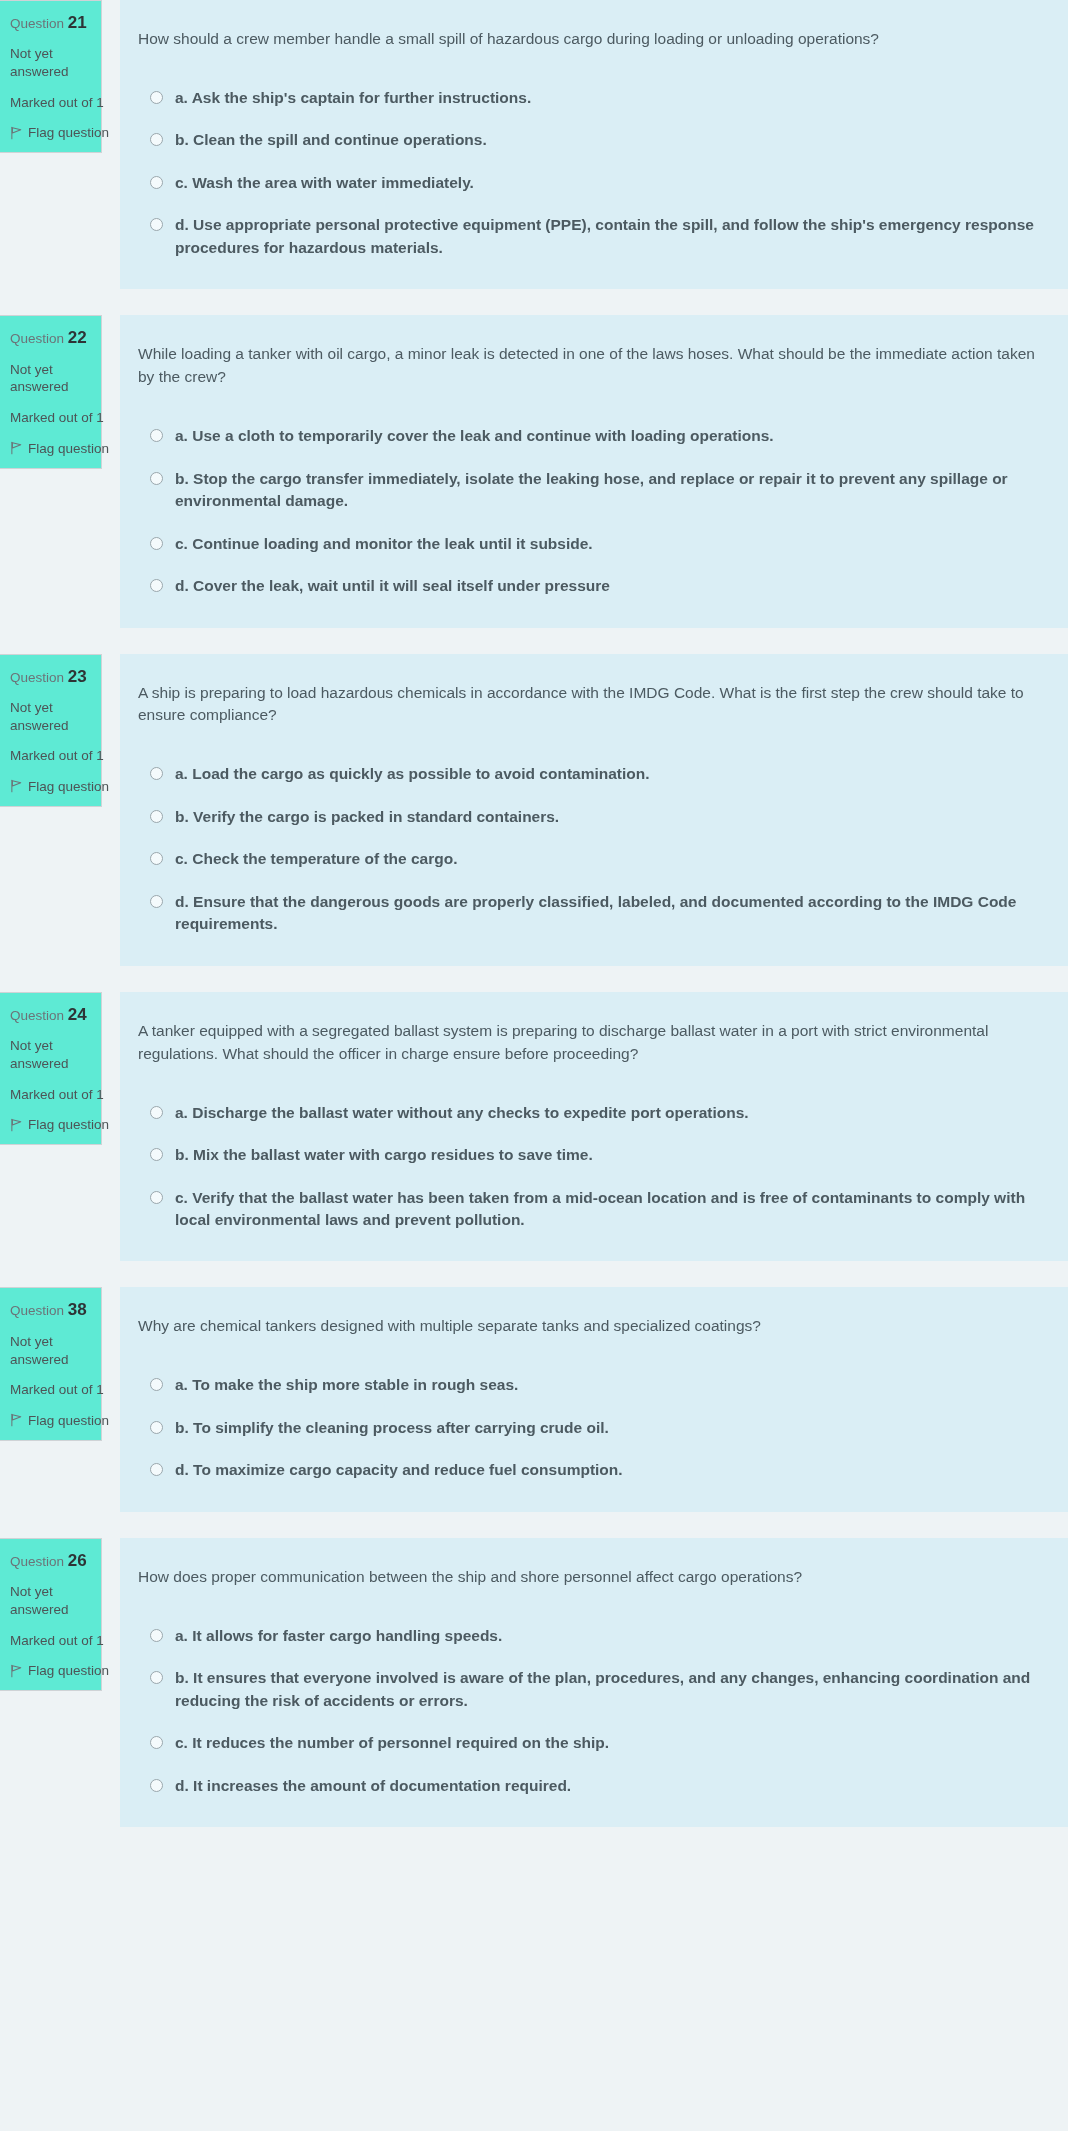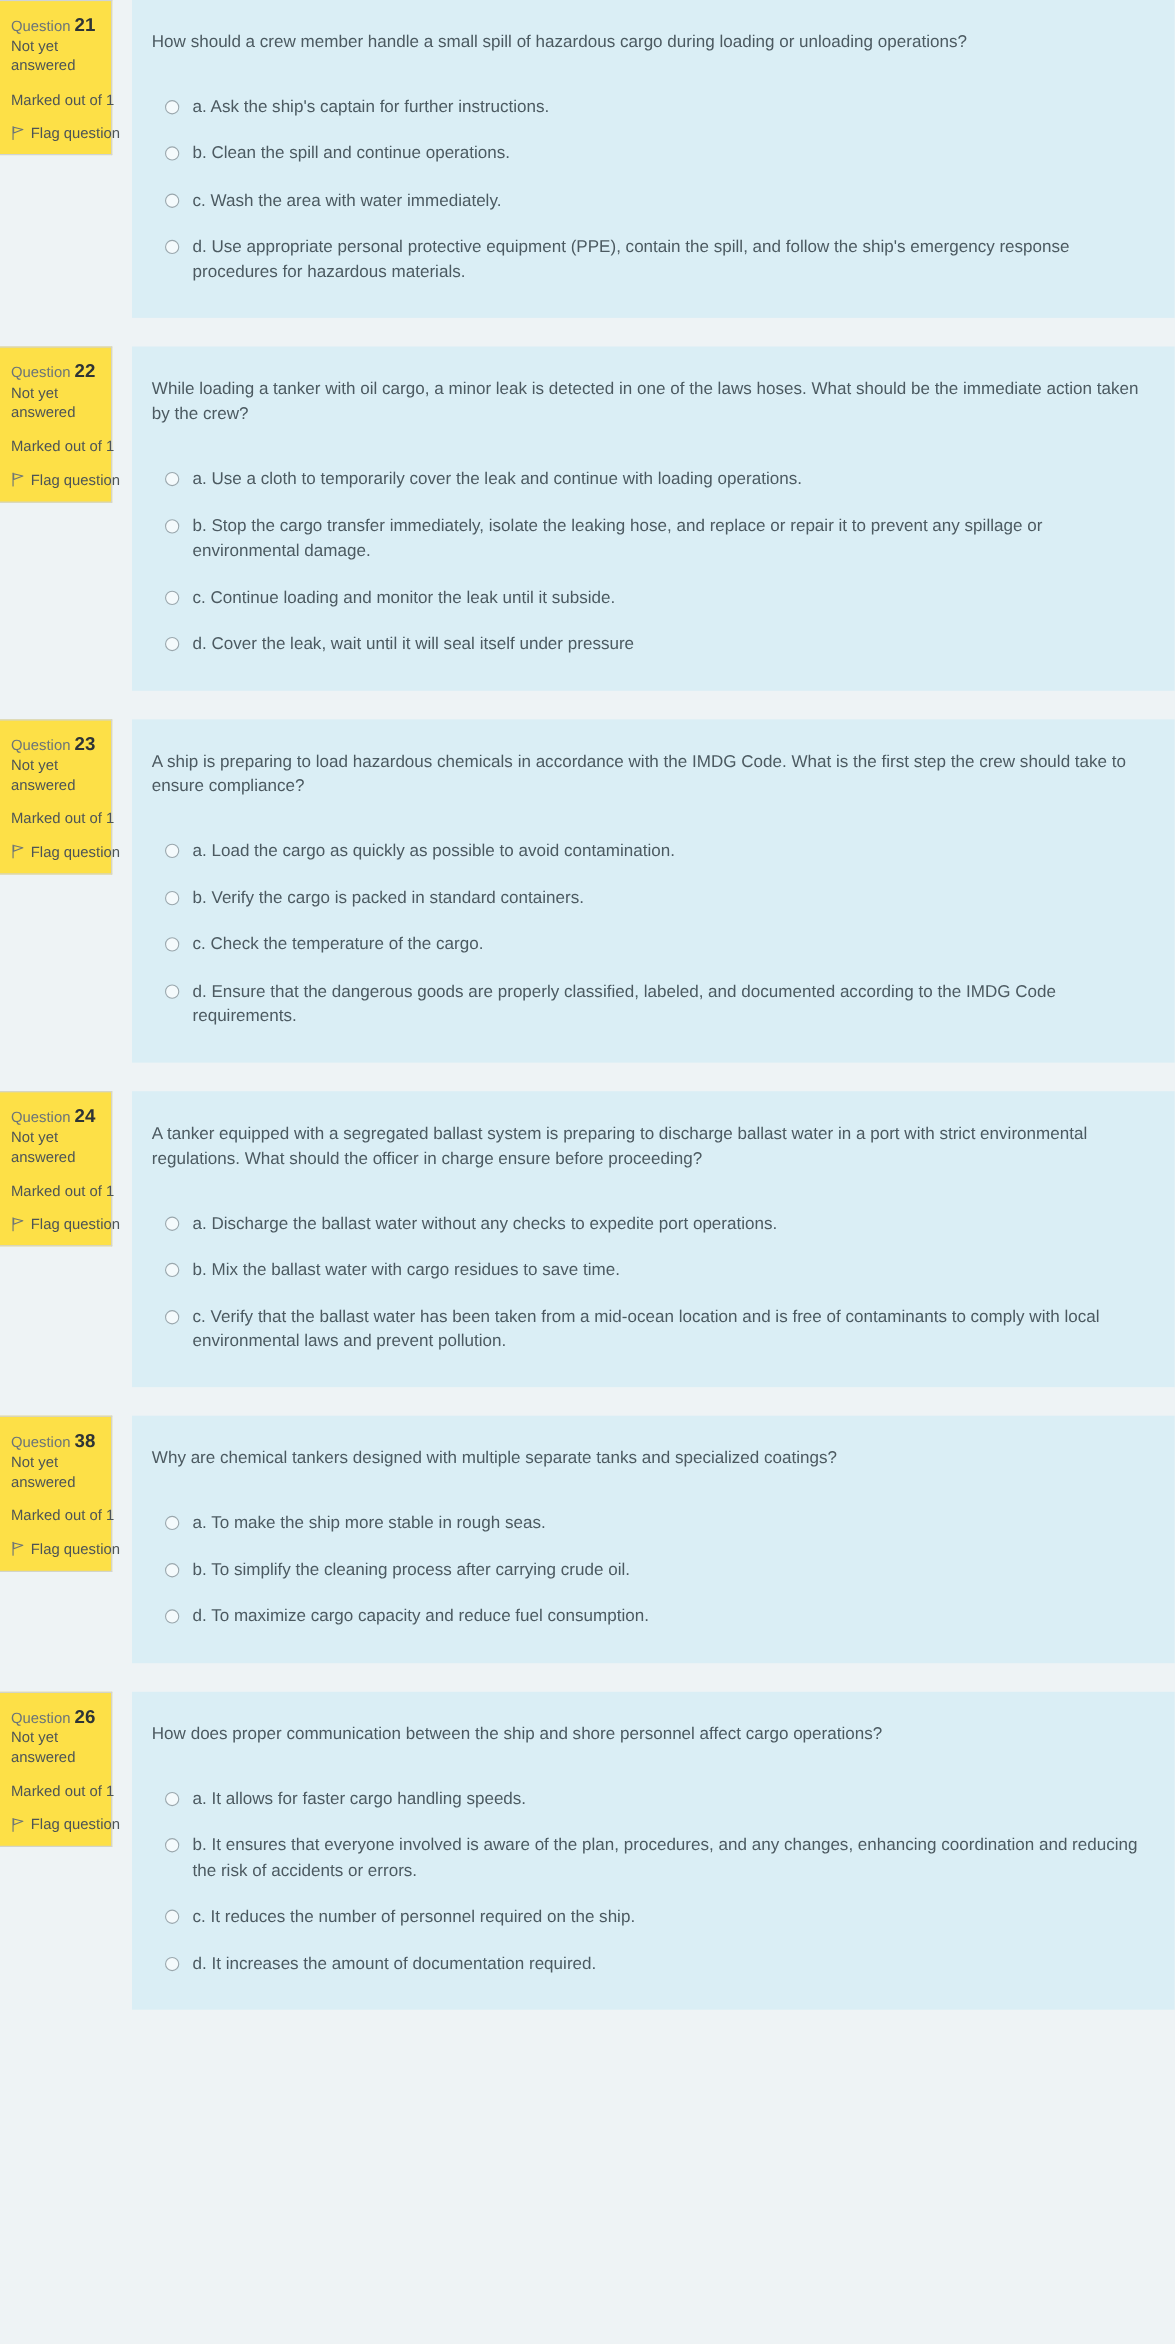--- a/index.html
+++ b/index.html
@@ -16,38 +16,39 @@
     position: relative;
     display: flex;
     align-items: flex-start;
     margin-bottom: 26px;
   }
 
   
   .qinfo {
     width: 102px;
     flex: 0 0 102px;
-    background: #fde047;
+    background: #5eead4;
     border: 1px solid #cfd3d6;
     border-left: none;
     padding: 11px 10px 12px 10px;
     align-self: flex-start;
   }
   .qno {
     font-size: 13.5px;
     color: #6b7478;
     line-height: 1.25;
     white-space: nowrap;
   }
   .qno .num {
     font-size: 17px;
     font-weight: bold;
     color: #2e3436;
   }
   .qstate {
+    margin-top: 12px;
     font-size: 13.5px;
     color: #4d5456;
     line-height: 1.32;
   }
   .qgrade {
     margin-top: 13px;
     font-size: 13.5px;
     color: #4d5456;
     line-height: 1.3;
     white-space: nowrap;
@@ -72,21 +73,21 @@
     padding: 28px 28px 30px 16px;
     min-height: 10px;
   }
   .qtext {
     font-size: 15.5px;
     line-height: 1.48;
     color: #4c5a61;
     max-width: 918px;
     padding-left: 2px;
   }
-  .answers { margin-top: 36px; }
+  .answers { margin-top: 36px; font-weight: bold; }
   .answer {
     display: flex;
     align-items: flex-start;
     gap: 12px;
     padding: 0 0 0 14px;
     margin-bottom: 20px;
   }
   .answer:last-child { margin-bottom: 0; }
   .radio {
     flex: 0 0 13px;

